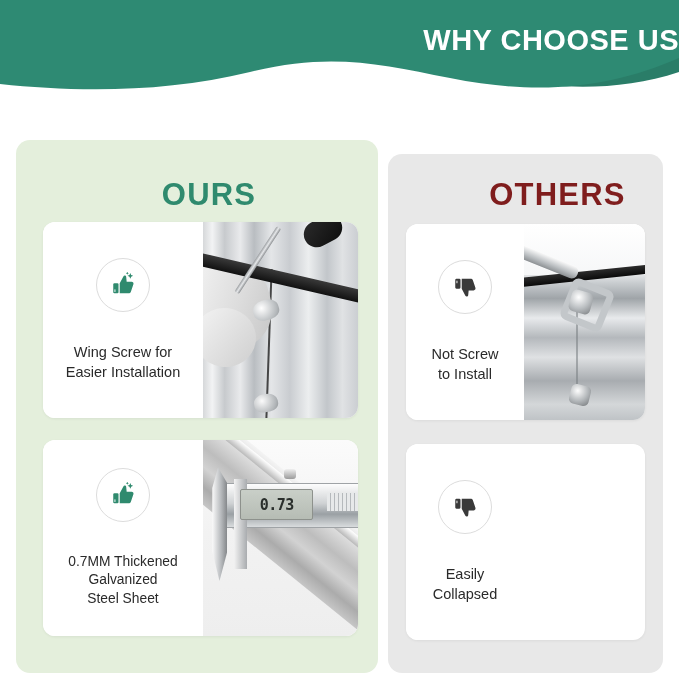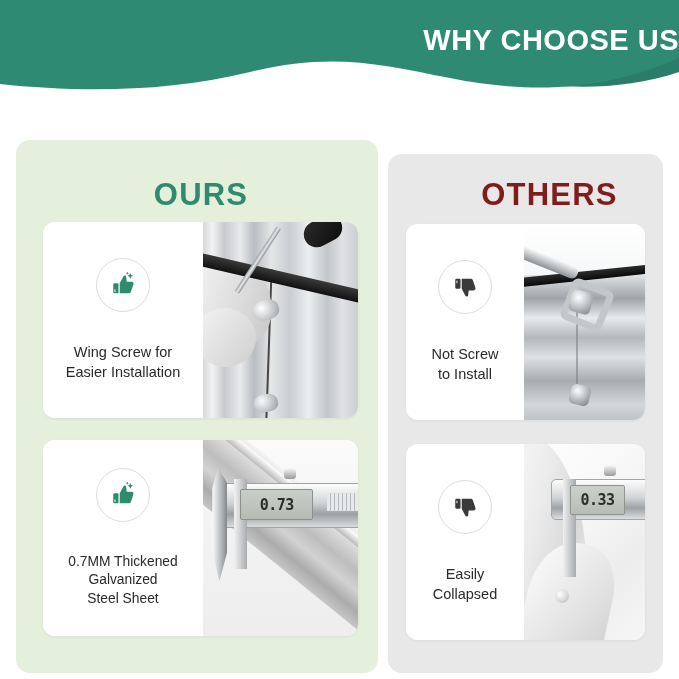--- a/index.html
+++ b/index.html
@@ -57,21 +57,21 @@
   }
   .panel-others {
     left: 388px;
     top: 154px;
     width: 275px;
     height: 519px;
     background: #e8e8e8;
   }
   .panel-heading {
     position: absolute;
-    left: 4px;
+    left: 12px;
     width: 100%;
     text-align: center;
     font-size: 31px;
     font-weight: bold;
     letter-spacing: 1.2px;
   }
   .panel-ours .panel-heading {
     top: 37px;
     color: #2f8a6e;
   }
@@ -604,28 +604,13 @@
     <div class="icon-circle">
       <svg width="30" height="30" viewBox="0 0 32 32">
         <path d="M12.5 17.8 L16.4 25.2 C17.1 26.5 19.2 26.2 19.4 24.7 L19.9 19.6 L25.2 19.6 C26.6 19.6 27.6 18.2 27.1 16.9 L24.4 8.8 C24.1 7.8 23.2 7.2 22.2 7.2 L12.5 7.2 Z" fill="#3a3a3a"></path>
         <rect x="5.6" y="7.2" width="5.6" height="10.6" rx="1.2" fill="#3a3a3a"></rect>
         <rect x="6.8" y="9.0" width="1.2" height="3" rx="0.6" fill="#ffffff" opacity="0.85"></rect>
       </svg>
     </div>
     <div class="card-label">Easily
 Collapsed</div>
   </div>
-  <div class="card-photo-side">
-    <div class="photo">
-      <div class="p4-bg"></div>
-      <div class="p4-fold-a"></div>
-      <div class="p4-fold-b"></div>
-      <div class="p4-screwhead"></div>
-      <div class="p4-caliper-body"></div>
-      <div class="p4-jaw"></div>
-      <div class="p4-jaw2"></div>
-      <div class="p4-thumbwheel"></div>
-      <div class="p4-lcd">
-        <span class="p4-lcd-value">0.33</span>
-      </div>
-    </div>
-  </div>
 </div>
 
 </body></html>

